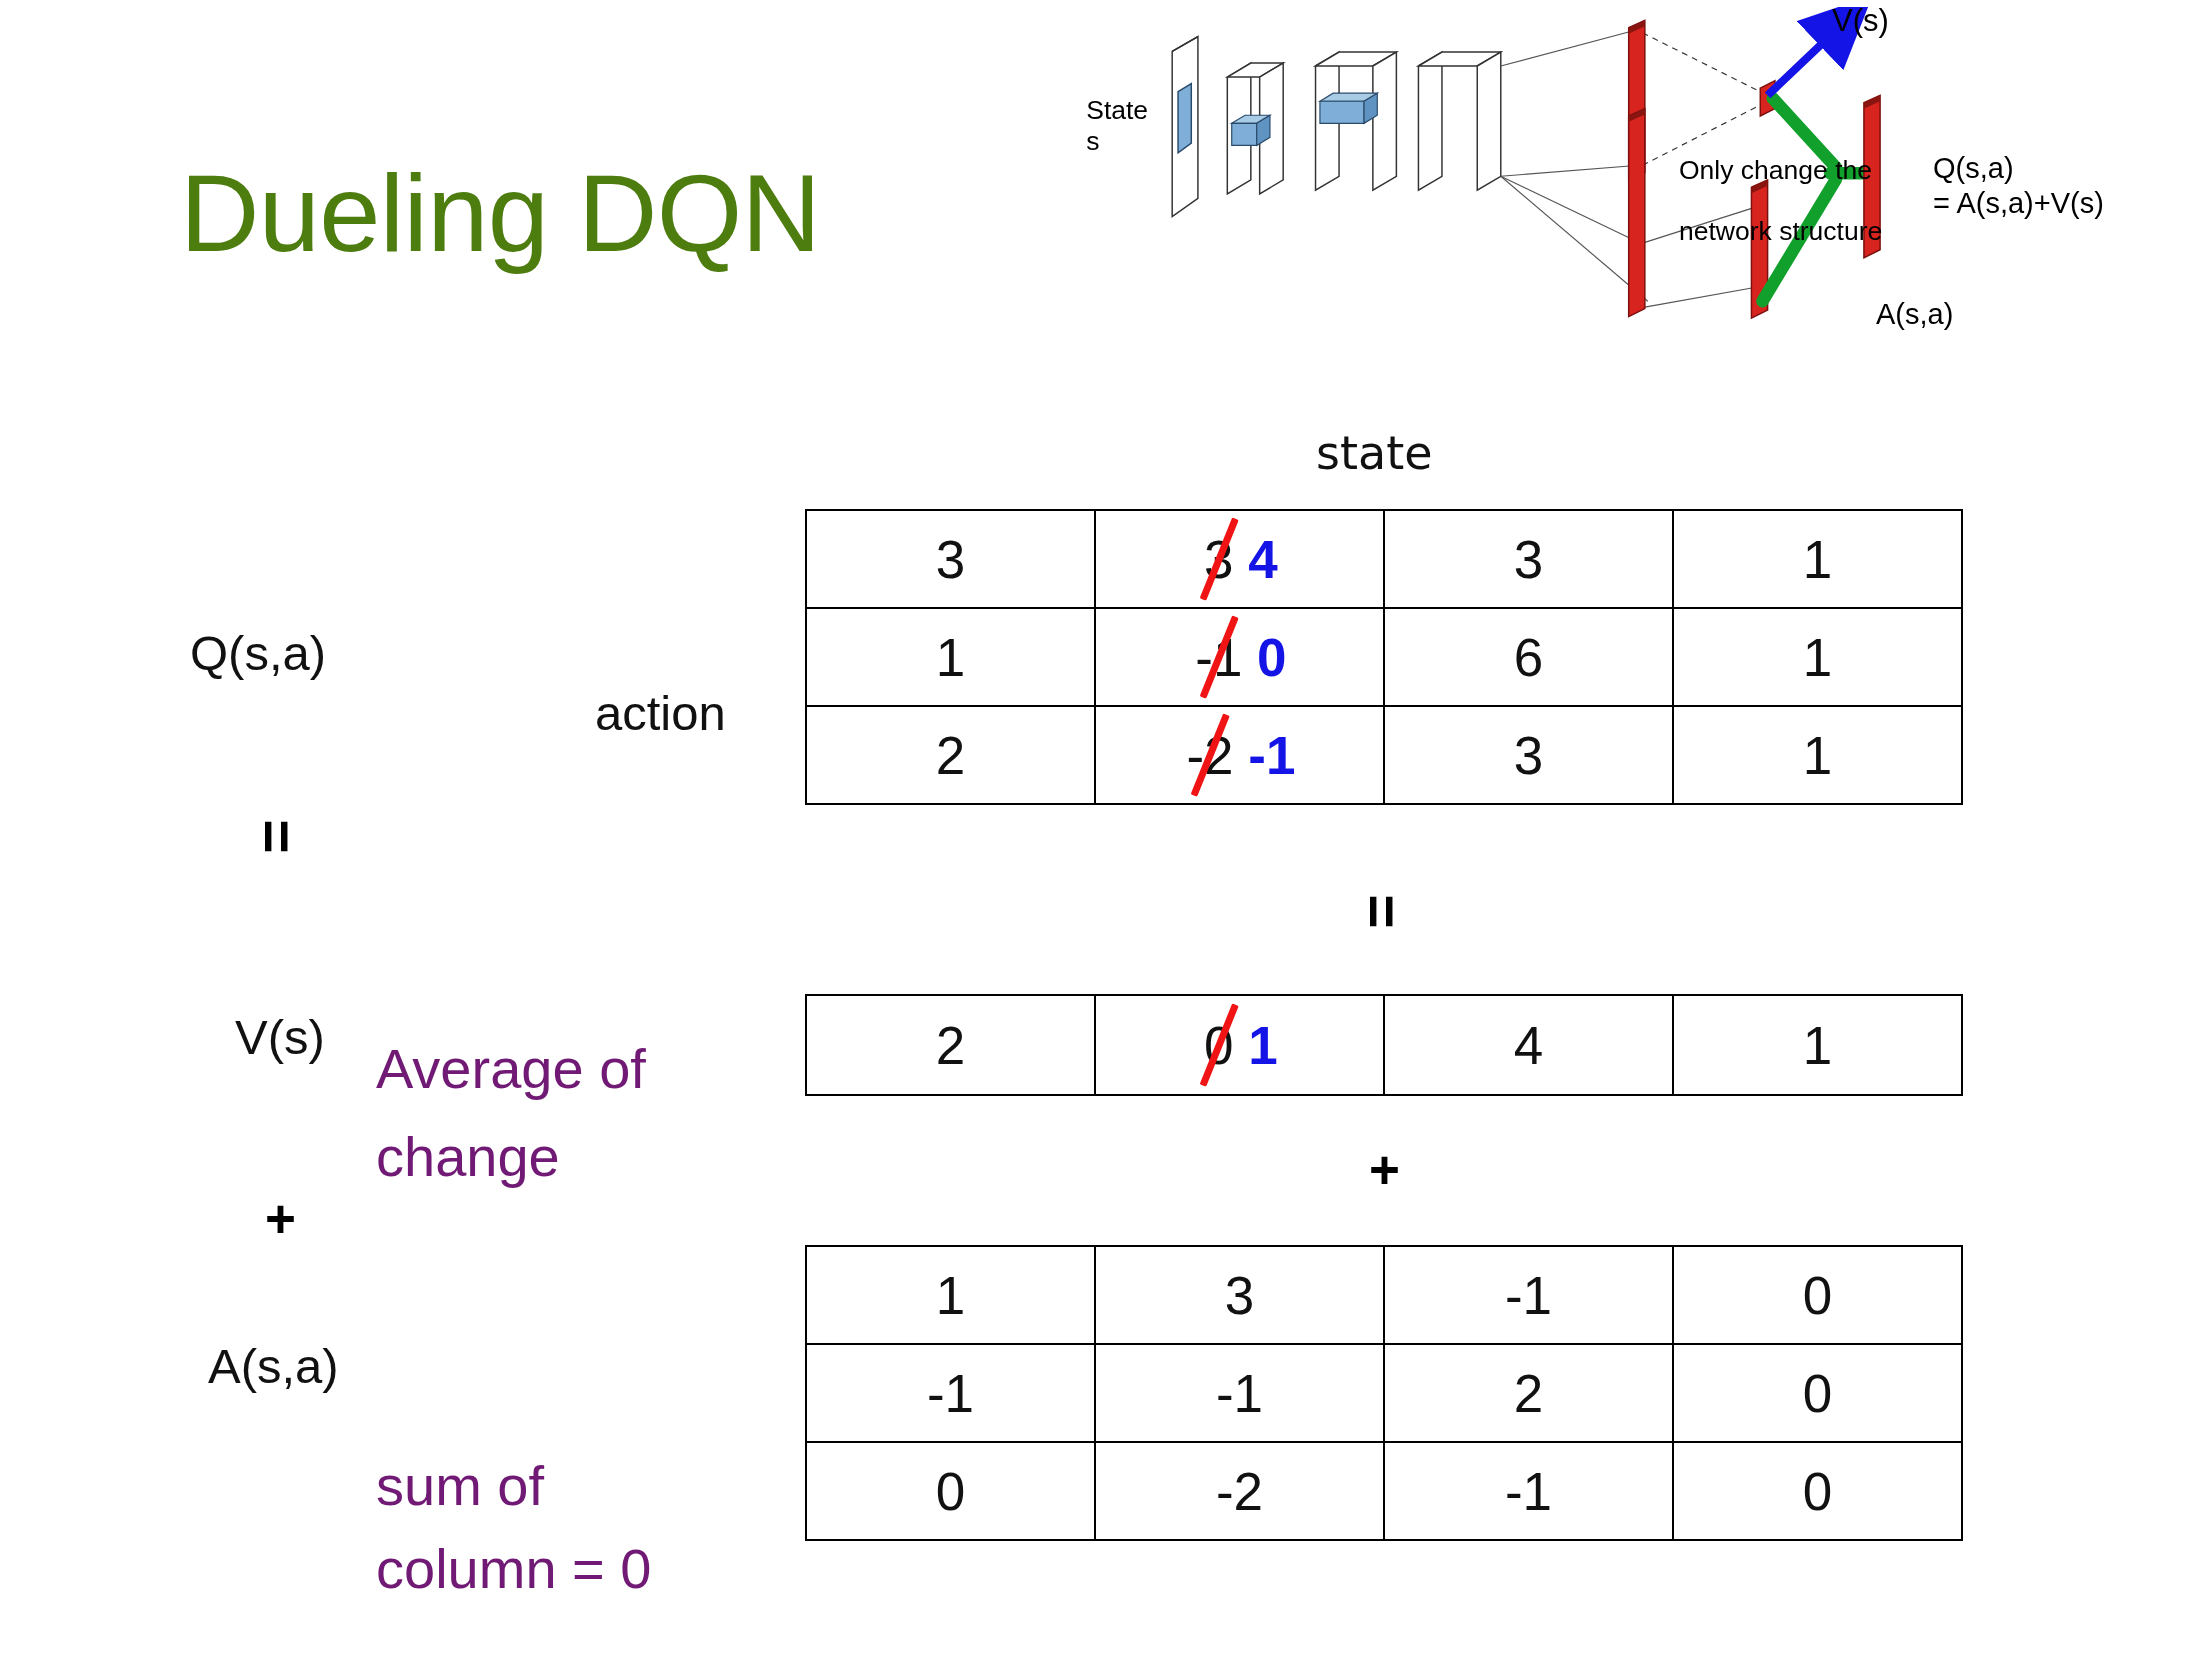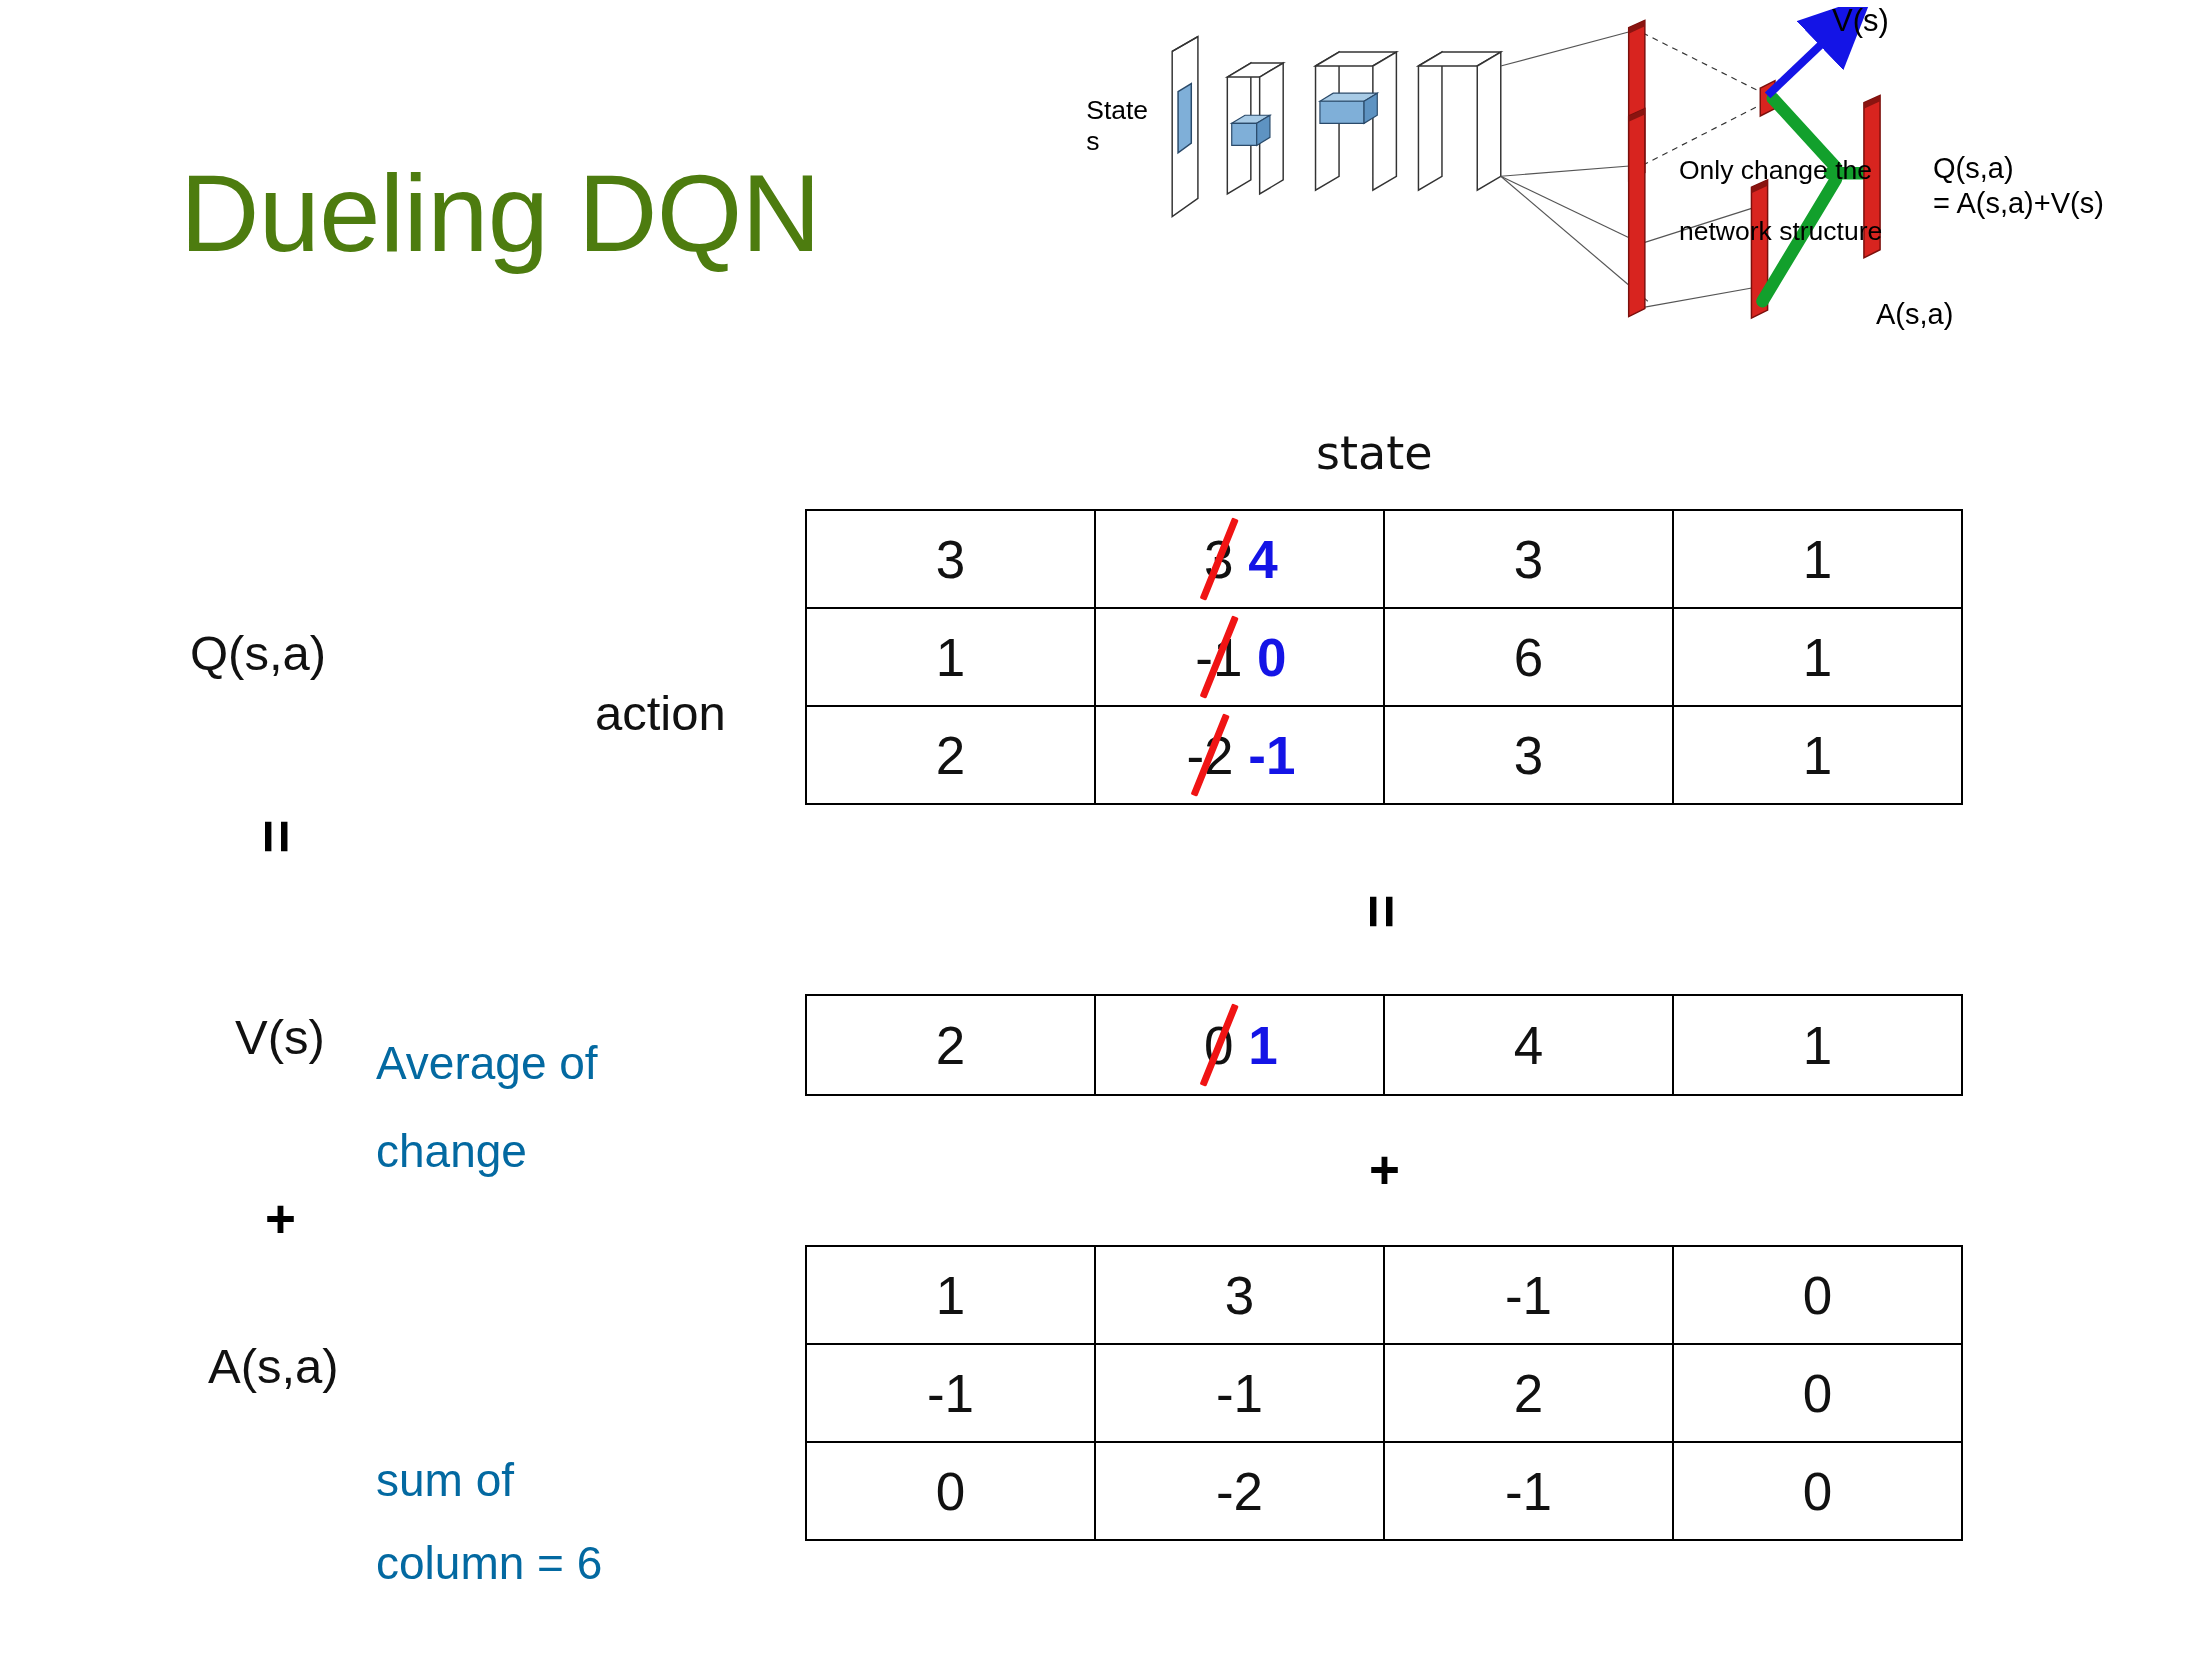--- a/index.html
+++ b/index.html
@@ -20,21 +20,21 @@
   
   #network-diagram{ left:1095px; top:7.4px; width:1110px; height:401px; }
   #network-diagram svg{display:block;}
   .diag-label{
     position:absolute; font-size:26.5px; color:#000; line-height:1.18;
     white-space:nowrap;
   }
 
   
   .side-label{ font-size:49px; color:#111; white-space:nowrap; line-height:1; }
-  .blue-note{ color:#0369a1; font-size:46px; line-height:1.22; white-space:nowrap;}
+  .blue-note{ color:#701a75; font-size:56px; line-height:1.22; white-space:nowrap;}
   .op{ font-size:53px; font-weight:600; color:#000; line-height:1;}
   .op-eq-rot{
     font-size:59px; font-weight:700; color:#000; line-height:1;
     transform:rotate(90deg); transform-origin:center center;
     display:inline-block;
   }
 
   
   #state-header{
     left:1316px; top:426px; font-size:46px; color:#111;
@@ -190,21 +190,21 @@
 <div class="abs side-label" style="left:235px; top:1013px;">V(s)</div>
 
 <div class="abs blue-note" style="left:376px; top:1035px;">Average of</div>
 <div class="abs blue-note" style="left:376px; top:1123px;">change</div>
 
 <div class="abs op" style="left:265px; top:1192px;">+</div>
 
 <div class="abs side-label" style="left:208px; top:1342px;">A(s,a)</div>
 
 <div class="abs blue-note" style="left:376px; top:1452px;">sum of</div>
-<div class="abs blue-note" style="left:376px; top:1535px;">column = 6</div>
+<div class="abs blue-note" style="left:376px; top:1535px;">column = 0</div>
 
 <div class="abs" style="left:1364px; top:882px;">
   <span class="op-eq-rot">=</span>
 </div>
 
 <div class="abs op" style="left:1369px; top:1143px;">+</div>
 
 <table class="grid" id="q-table">
     <tbody>
       <tr>

